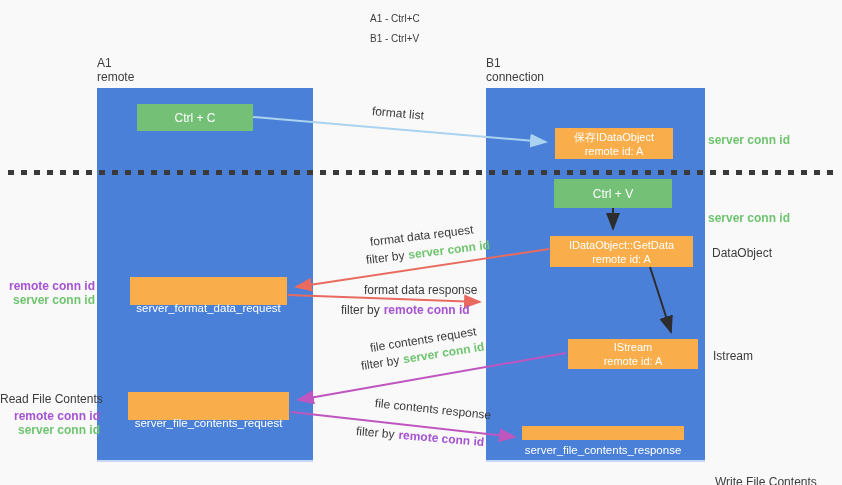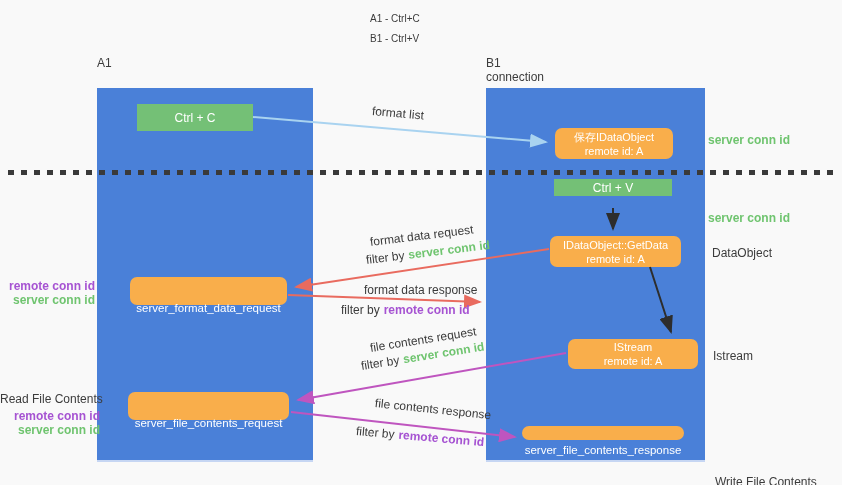--- a/index.html
+++ b/index.html
@@ -22,28 +22,28 @@
   .lane { position: absolute; top: 88px; height: 372px; background: var(--lane-blue); box-shadow: 0 2px 0 #c6d6f3; z-index: 1; }
   .lane.left { left: 97px; width: 216px; }
   .lane.right { left: 486px; width: 219px; }
 
   .dotted-line { position: absolute; left: 8px; top: 170px; width: 828px; height: 5px; z-index: 5;
     background: repeating-linear-gradient(90deg, #3a3a3a 0 6px, transparent 6px 13px); }
 
   .node { position: absolute; z-index: 3; display: flex; flex-direction: column; align-items: center;
     justify-content: center; color: #ffffff; text-align: center; white-space: nowrap; }
   .node.green { background: var(--node-green); font-size: 12px; }
-  .node.orange { background: var(--node-orange); border-radius: 7px; }
+  .node.orange { background: var(--node-orange); }
   .node .l2line { font-size: 11px; line-height: 14px; }
   .node .oneline { font-size: 11.5px; margin-top: 34px; }
 
   #node-ctrl-c { left: 137px; top: 104px; width: 116px; height: 27px; }
   #node-save-obj { left: 555px; top: 128px; width: 118px; height: 31px; }
-  #node-ctrl-v { left: 554px; top: 179px; width: 118px; height: 17px; }
-  #node-getdata { left: 550px; top: 236px; width: 131px; height: 31px; }
+  #node-ctrl-v { left: 554px; top: 179px; width: 118px; height: 29px; }
+  #node-getdata { left: 550px; top: 236px; width: 143px; height: 31px; }
   #node-format-req { left: 130px; top: 277px; width: 157px; height: 28px; }
   #node-format-resp { left: 487px; top: 289px; width: 158px; height: 27px; }
   #node-istream { left: 568px; top: 339px; width: 130px; height: 30px; }
   #node-file-req { left: 128px; top: 392px; width: 161px; height: 28px; }
   #node-file-resp { left: 522px; top: 426px; width: 162px; height: 14px; }
 
   svg.arrows { position: absolute; inset: 0; z-index: 4; pointer-events: none; }
 
   .elabel { position: absolute; z-index: 6; font-size: 12px; color: #3b3b3b; white-space: nowrap; transform-origin: left center; }
   .green-id { color: var(--text-green); font-weight: bold; margin-left: 4px; }
@@ -60,20 +60,21 @@
 
 <div class="stage">
 
   <div class="title-block">
     <div>A1 - Ctrl+C</div>
     <div>B1 - Ctrl+V</div>
   </div>
 
   <div class="lane-header left">
     <div>A1</div>
+    <div>remote</div>
   </div>
   <div class="lane-header right">
     <div>B1</div>
     <div>connection</div>
   </div>
 
   <div class="lane left"></div>
   <div class="lane right"></div>
 
   <div class="dotted-line"></div>

